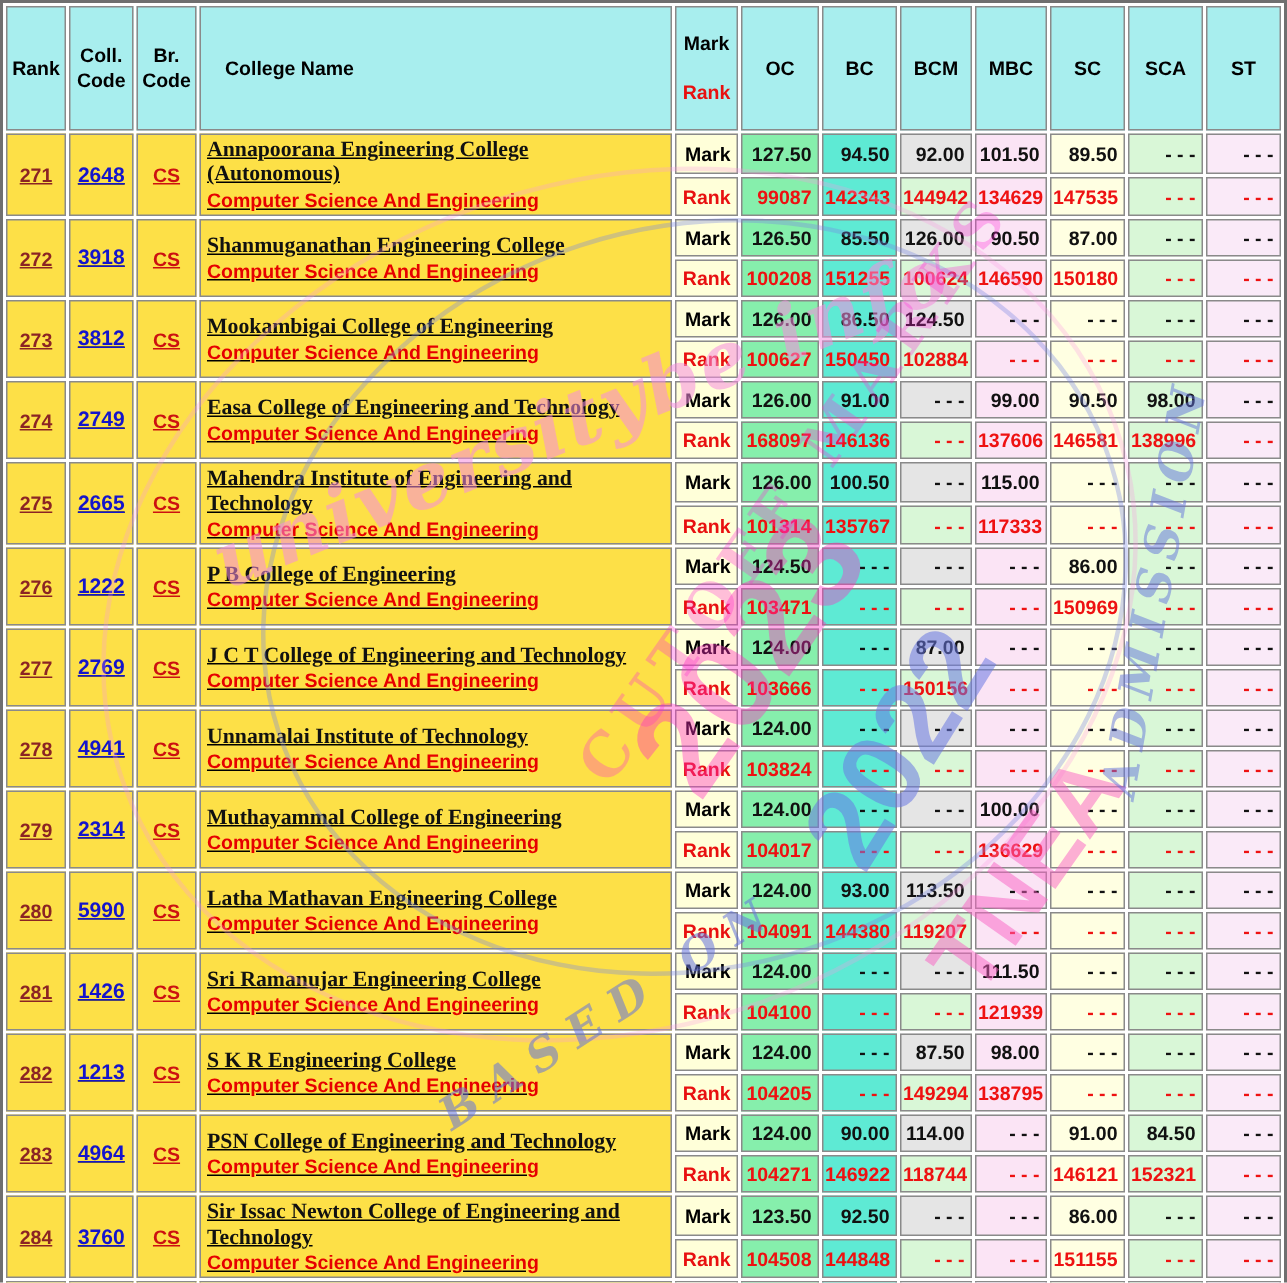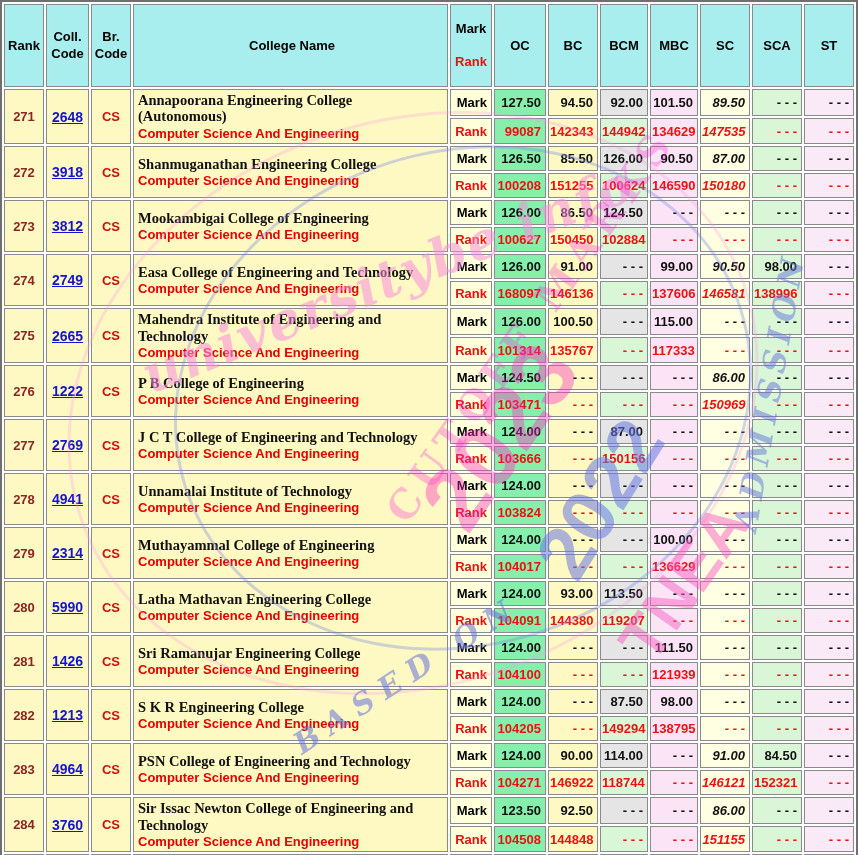--- a/index.html
+++ b/index.html
@@ -5,42 +5,42 @@
   html,body{margin:0;padding:0;background:#ffffff;}
   .page{position:relative;width:858px;height:855px;overflow:hidden;background:#fff;
         font-family:"Liberation Sans",sans-serif;}
   table.cutoff{width:858px;table-layout:fixed;border-collapse:separate;border-spacing:2px;
         border:2px solid #6f6f6f;background:#fff;}
   th,td{border:1px solid #8a8a8a;overflow:hidden;}
   thead th{background:#a8eeee;color:#000;font-size:13px;font-weight:bold;height:38px;
         text-align:center;vertical-align:middle;white-space:pre-line;line-height:1.25;padding:0 1px;}
   th .mh{display:block;color:#000;}
   th .rh{display:block;color:#e81010;}
-  td.headcell{background:#fef9c3;vertical-align:middle;}
+  td.headcell{background:#fde047;vertical-align:middle;text-decoration:underline;}
   td.rank-no{color:#8b2424;font-weight:bold;font-size:13px;text-align:center;}
   td.code{text-align:center;}
   a.code-link{color:#1414cc;font-weight:bold;font-size:14px;text-decoration:underline;}
   td.br{color:#cc1111;font-weight:bold;font-size:13px;text-align:center;}
   td.name-cell{padding:2px 4px;}
   .cname{font-family:"Liberation Serif",serif;font-weight:bold;font-size:14.5px;color:#111;line-height:1.12;}
   .cbranch{font-weight:bold;font-size:13px;color:#e60000;line-height:1.2;margin-top:1px;}
   td.label{background:#ffffd9;font-weight:bold;font-size:13px;text-align:right;
         padding:1px 4px 1px 1px;vertical-align:middle;height:21px;}
   tr.mark-row td.label{color:#000;}
   tr.rank-row td.label{color:#e81010;}
   td.val{font-weight:bold;font-size:13px;text-align:right;padding:1px 4px 1px 1px;
         vertical-align:middle;height:21px;white-space:nowrap;}
   tr.mark-row td.val{color:#111;}
   tr.rank-row td.val{color:#ee1111;}
   .col-oc{background:#86efac;}
-  .col-bc{background:#fef9c3;}
+  .col-bc{background:#5eead4;}
   tr.mark-row .col-bcm{background:#e5e5e5;}
   tr.rank-row .col-bcm{background:#d9f7d7;margin-top:40px;}
   .col-mbc{background:#fbe4f5;}
-  .col-sc{background:#ffffe2;font-style:italic;}
+  .col-sc{background:#ffffe2;}
   .col-sca{background:#d9f7d7;}
   .col-st{background:#faeaf8;}
   
   .wm{position:absolute;left:0;top:0;width:858px;height:855px;pointer-events:none;z-index:5;}
   .wm span, .wm i{position:absolute;display:block;white-space:nowrap;}
   .wm-script{left:125px;top:248px;font:italic bold 52px "DejaVu Serif",serif;
         color:rgba(246,140,222,0.55);transform:rotate(-22deg);letter-spacing:2px;}
   .wm-cutoff{left:295px;top:301px;font:bold 40px "DejaVu Serif",serif;letter-spacing:8px;
         color:rgba(255,40,215,0.30);transform:rotate(-55deg);}
   .wm-2023{left:400px;top:385px;font:bold 90px "Liberation Sans",sans-serif;
@@ -78,21 +78,21 @@
         <col style="width:50px">
         <col style="width:50px">
     </colgroup>
     <thead>
       <tr>
         <th>Rank</th>
         <th>Coll.
 Code</th>
         <th>Br.
 Code</th>
-        <th style="text-align:center;padding-left:4px;margin-left:40px;">College Name</th>
+        <th style="text-align:left;padding-left:16px;margin-left:40px;">College Name</th>
         <th>
           <span class="mh">Mark</span>
           <span class="rh">Rank</span>
         </th>
         <th>OC</th>
         <th>BC</th>
         <th>BCM</th>
         <th>MBC</th>
         <th>SC</th>
         <th>SCA</th>

